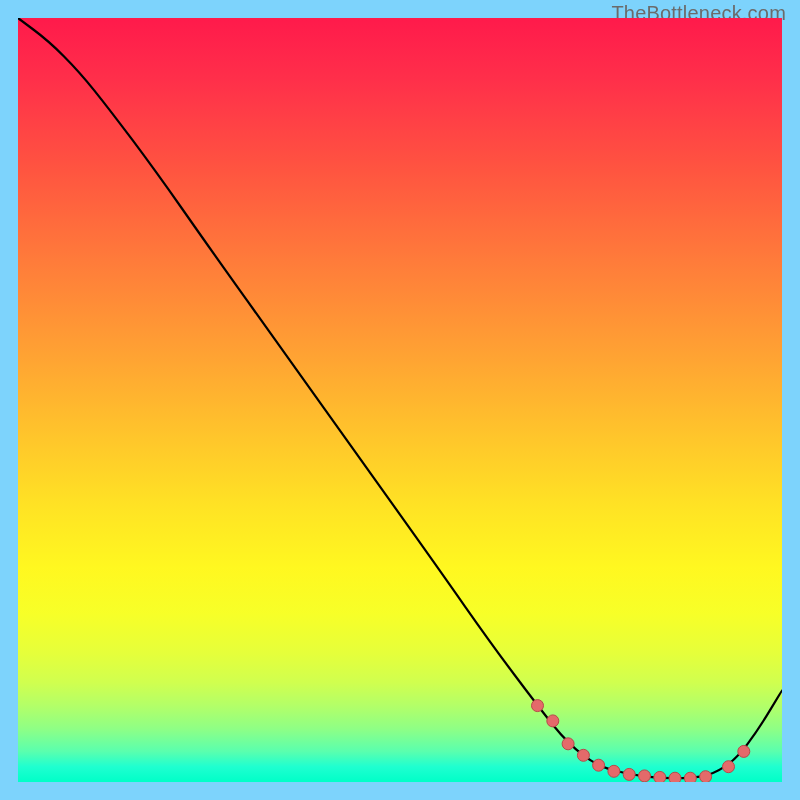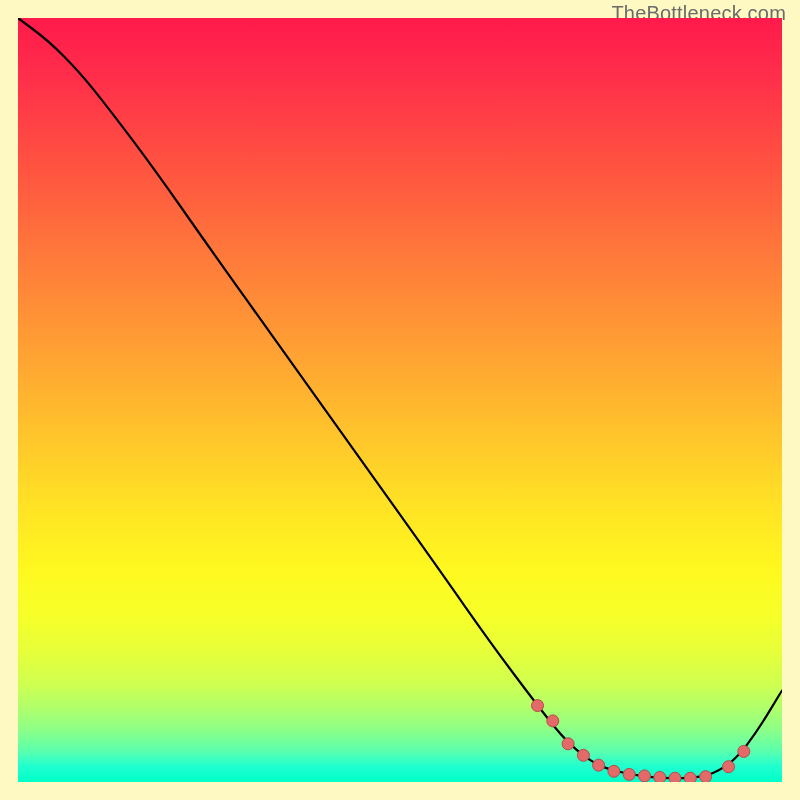--- a/index.html
+++ b/index.html
@@ -8,21 +8,21 @@
     width: 800px;
     height: 800px;
     background: #000;
     overflow: hidden;
     font-family: Arial, Helvetica, sans-serif;
   }
   .frame {
     position: relative;
     width: 800px;
     height: 800px;
-    background: #fef9c3;
+    background: #7dd3fc;
   }
   .plot-area {
     position: absolute;
     left: 18px;
     top: 18px;
     width: 764px;
     height: 764px;
     background: linear-gradient(
       to bottom,
       #ff1a4b 0%,

